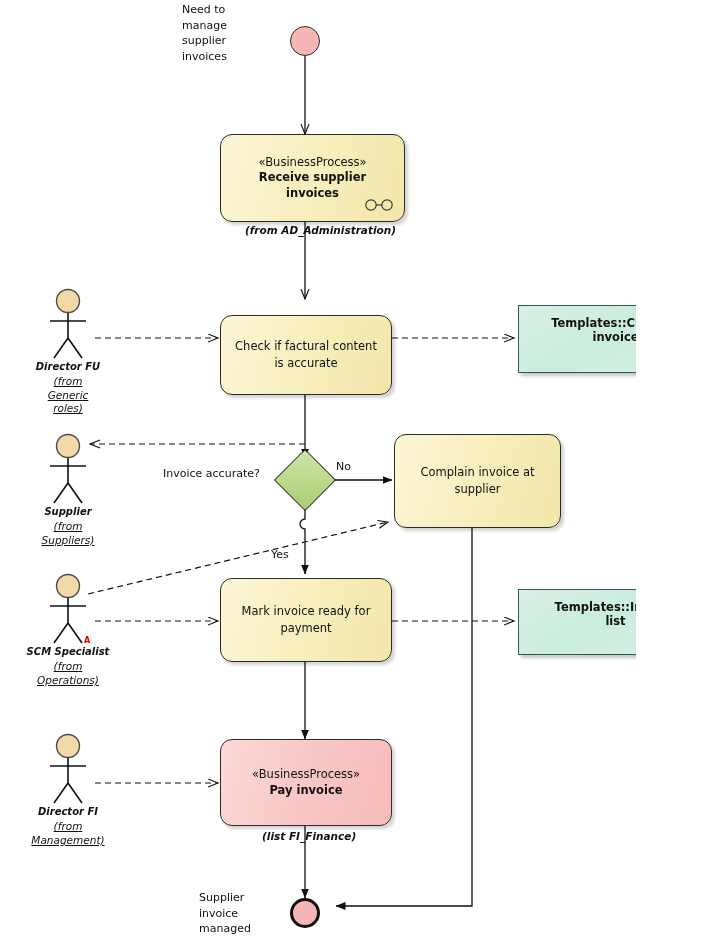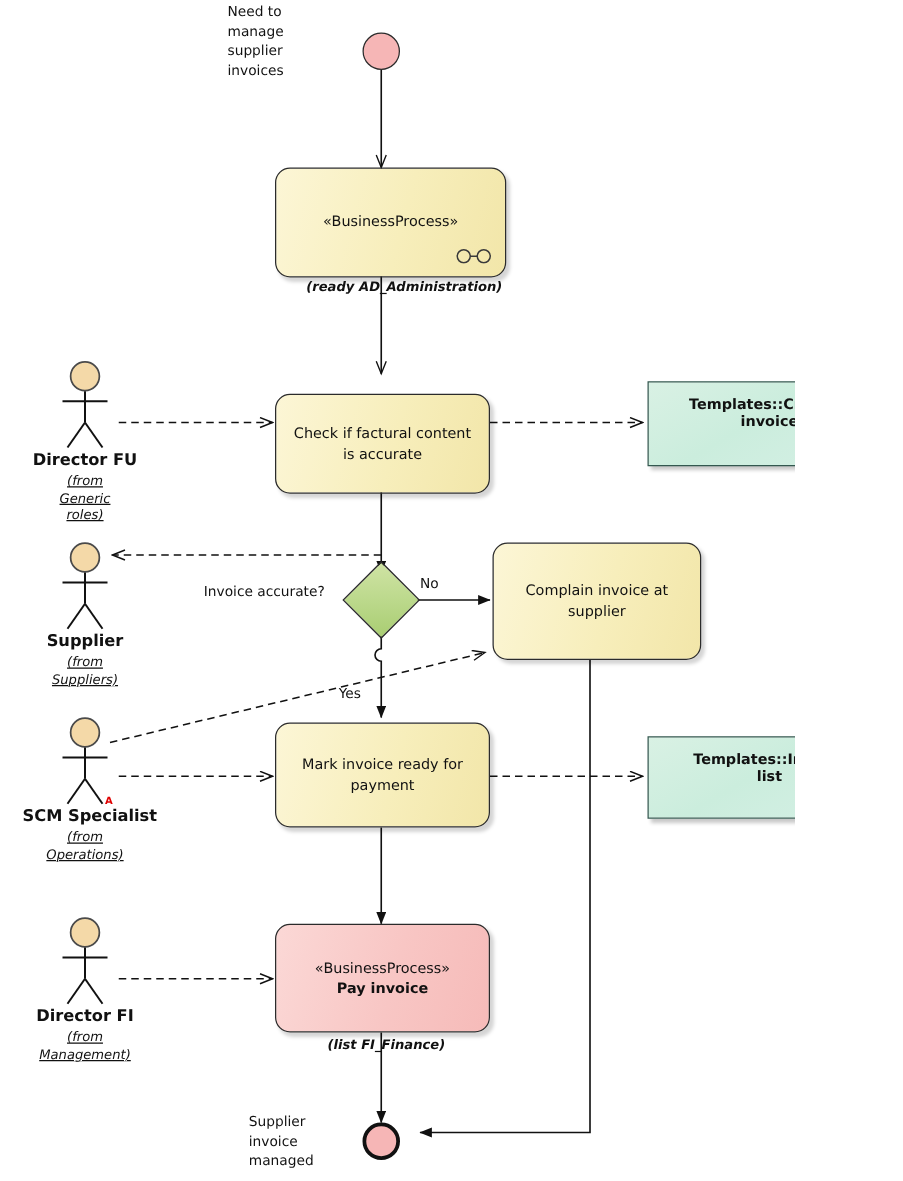--- a/index.html
+++ b/index.html
@@ -38,21 +38,21 @@
   }
   .tmpl .tname{
     position:absolute;left:0;right:0;top:10px;text-align:center;
     font-weight:bold;font-size:11.5px;color:#111;padding:0 28px;
   }
   .docicon{position:absolute;right:8px;top:7px;width:18px;height:22px;}
 
   
   .actor{position:absolute;width:100px;text-align:center;}
   .actor svg{display:block;margin:0 auto;}
-  .actorname{font-weight:bold;font-size:13px;color:#111;margin-top:1px;white-space:nowrap;}
+  .actorname{font-weight:bold;font-size:10px;color:#111;margin-top:1px;white-space:nowrap;font-style:italic;}
   .actorfrom{font-style:italic;font-size:10.5px;color:#111;line-height:1.3;margin-top:3px;text-decoration:underline;}
   .redmark{position:absolute;color:#e00000;font-size:8px;font-weight:bold;}
 
   
   .startnode{position:absolute;width:30px;height:30px;border-radius:50%;
     background:#f6b6b6;border:1.4px solid #2b2b2b;box-sizing:border-box;}
   .endnode{position:absolute;width:30px;height:30px;border-radius:50%;
     background:#f6b6b6;border:3px solid #111;box-sizing:border-box;}
 
   
@@ -116,27 +116,28 @@
   <div class="startnode" style="left:290px;top:26px;"></div>
   <div class="txt" style="left:182px;top:2px;width:70px;">
     <div>Need to</div>
     <div>manage</div>
     <div>supplier</div>
     <div>invoices</div>
   </div>
 
   <div class="node act yellow" style="left:220px;top:134px;width:185px;height:88px;">
     <div class="stereo">«BusinessProcess»</div>
+    <div class="acttitle">Receive supplier invoices</div>
     <svg class="procicon" viewBox="0 0 30 12" xmlns="http://www.w3.org/2000/svg">
       <circle cx="7" cy="6" r="5.2" fill="none" stroke="#3a3a3a" stroke-width="1.2"></circle>
       <circle cx="23" cy="6" r="5.2" fill="none" stroke="#3a3a3a" stroke-width="1.2"></circle>
       <line x1="12.2" y1="6" x2="17.8" y2="6" stroke="#3a3a3a" stroke-width="1.2"></line>
     </svg>
   </div>
-  <div class="fromcap" style="left:245px;top:224px;">(ready AD_Administration)</div>
+  <div class="fromcap" style="left:245px;top:224px;">(from AD_Administration)</div>
 
   <div class="node act yellow" style="left:220px;top:315px;width:172px;height:80px;">
     <div class="actlabel">Check if factural content is accurate</div>
   </div>
 
   <div class="diamond" style="left:283px;top:458px;"></div>
   <div class="edgelabel" style="left:163px;top:467px;">Invoice accurate?</div>
   <div class="edgelabel" style="left:336px;top:460px;">No</div>
   <div class="edgelabel" style="left:271px;top:548px;">Yes</div>
 

